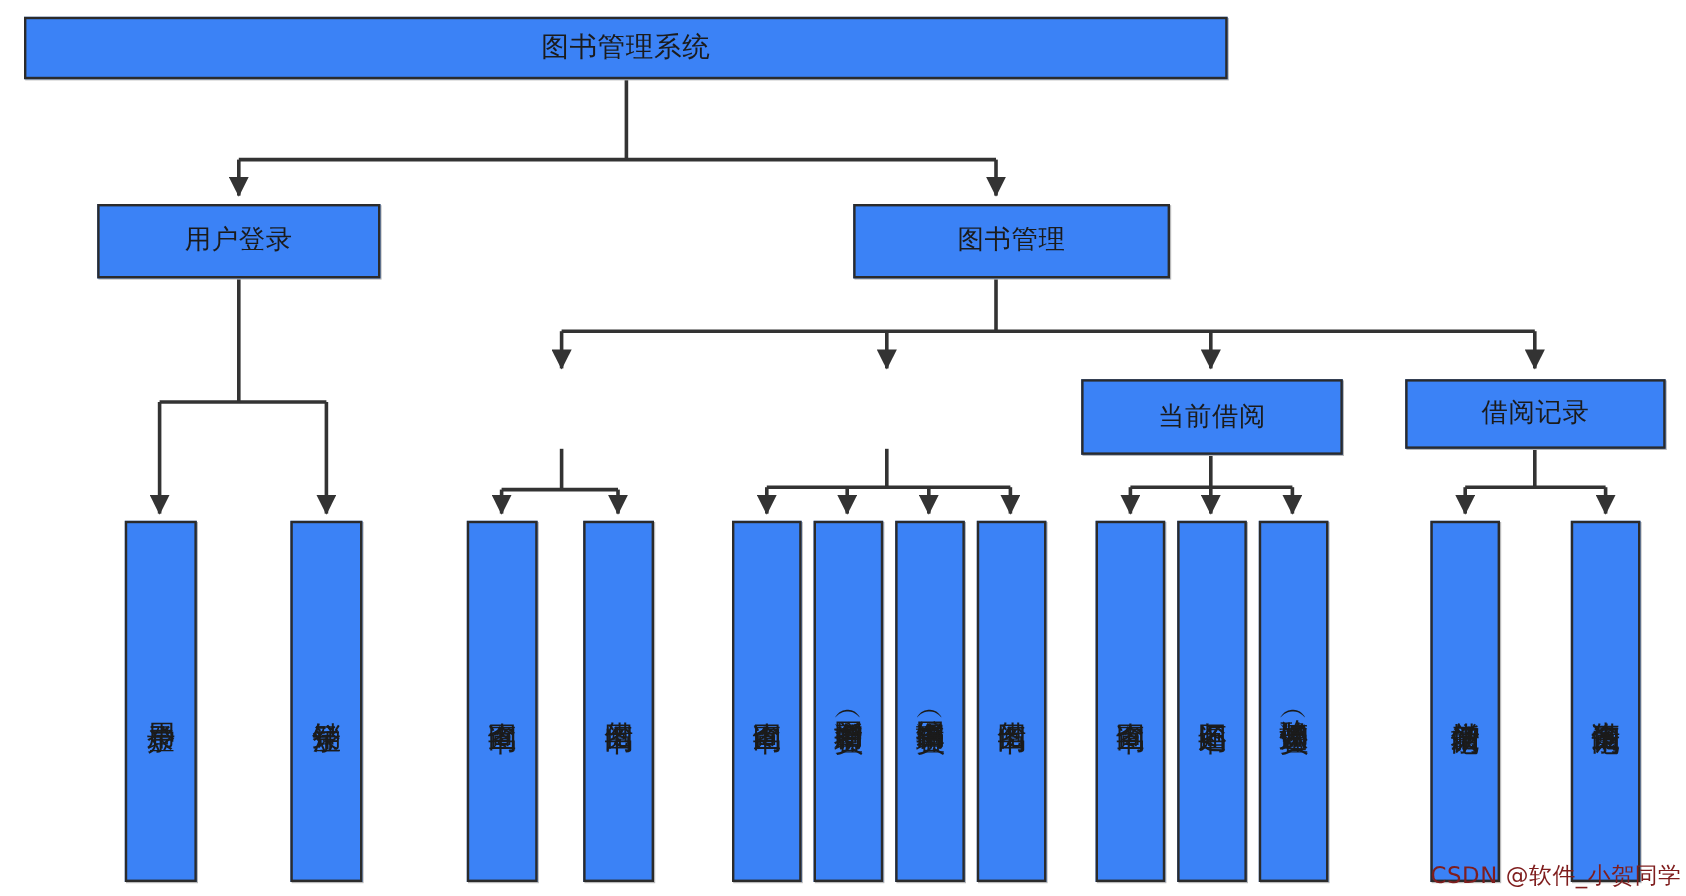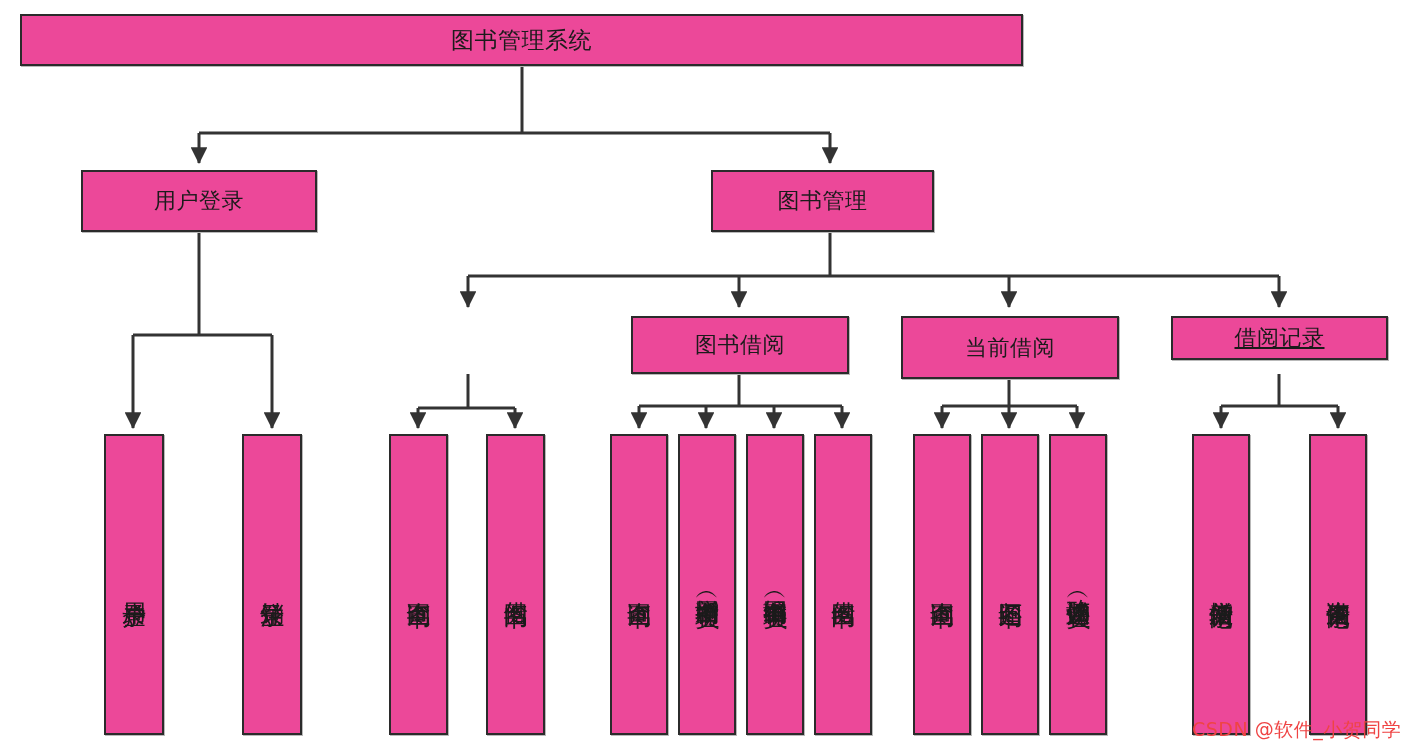--- a/index.html
+++ b/index.html
@@ -22,21 +22,21 @@
     position: absolute;
     left: 0;
     top: 0;
     width: 1405px;
     height: 747px;
     pointer-events: none;
   }
   .node {
     position: absolute;
     box-sizing: border-box;
-    background: #ec4899;
+    background: #3b82f6;
     border: 2px solid #2b2b2b;
     box-shadow: 1px 1px 0 0 #b9b9b9;
     display: flex;
     align-items: center;
     justify-content: center;
     color: #1b1b1b;
     z-index: 2;
   }
   .node .label {
     display: block;
@@ -61,21 +61,21 @@
   .node.vert .label {
     writing-mode: vertical-rl;
     text-orientation: upright;
     font-size: 24px;
     line-height: 1.02;
     letter-spacing: 1px;
     white-space: nowrap;
   }
   .watermark {
     position: absolute;
-    color: #ef4444;
+    color: #7f1d1d;
     font-size: 19px;
     letter-spacing: 0.5px;
     white-space: nowrap;
     z-index: 5;
   }
 </style>
 </head>
 <body>
 
 <div id="canvas">
@@ -130,31 +130,28 @@
     </g>
   </svg>
 
   <div class="node horiz root" style="left:20px; top:14px; width:1003px; height:52px;">
     <span class="label">图书管理系统</span>
   </div>
 
   <div class="node horiz" style="left:81px; top:170px; width:236px; height:62px;">
     <span class="label">用户登录</span>
   </div>
-  <div class="node horiz" style="left:711px; top:170px; width:223px; height:62px;">
+  <div class="node horiz" style="left:711px; top:170px; width:264px; height:62px;">
     <span class="label">图书管理</span>
   </div>
 
-  <div class="node horiz" style="left:631px; top:316px; width:218px; height:58px;">
-    <span class="label">图书借阅</span>
-  </div>
   <div class="node horiz" style="left:901px; top:316px; width:218px; height:63px;">
     <span class="label">当前借阅</span>
   </div>
-  <div class="node horiz" style="left:1171px; top:316px; width:217px; height:44px;text-decoration:underline;">
+  <div class="node horiz" style="left:1171px; top:316px; width:217px; height:58px;">
     <span class="label">借阅记录</span>
   </div>
 
   <div class="node vert" style="left:104px; top:434px; width:60px; height:301px;">
     <span class="label">用户登录</span>
   </div>
   <div class="node vert" style="left:242px; top:434px; width:60px; height:301px;">
     <span class="label">注销登录</span>
   </div>
 

